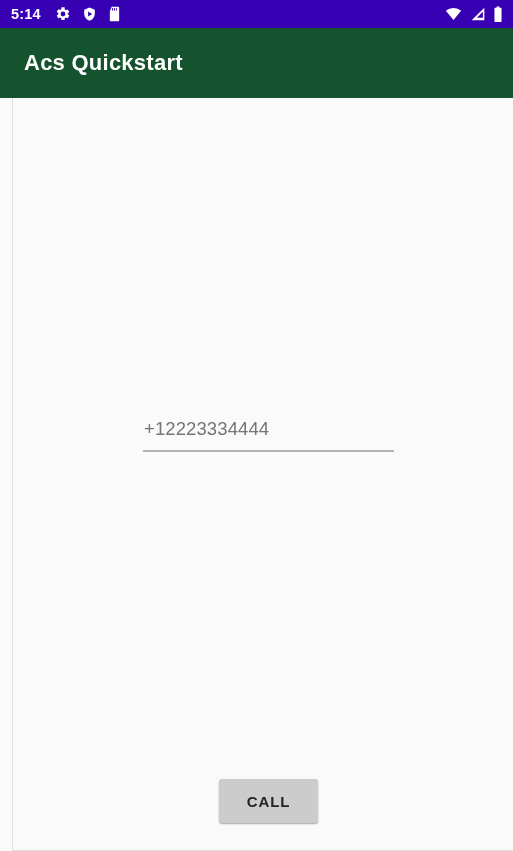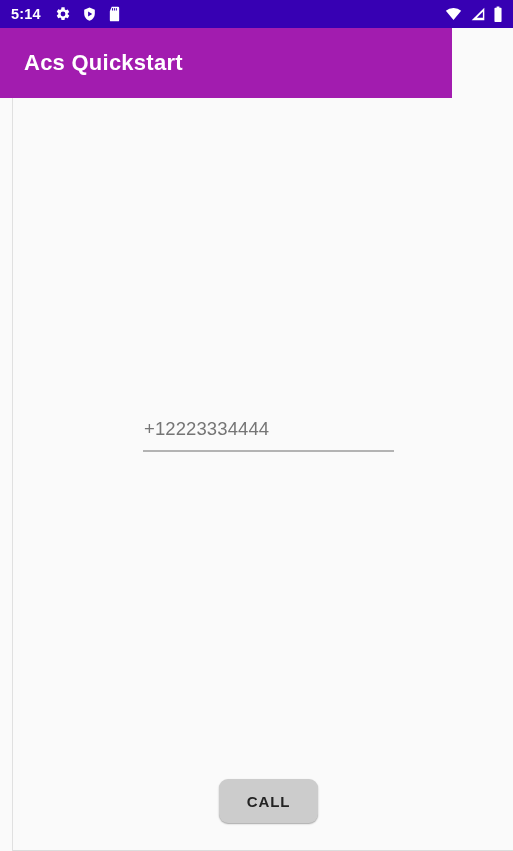--- a/index.html
+++ b/index.html
@@ -58,23 +58,23 @@
   .sicon {
     display: block;
     line-height: 0;
   }
 
   
   .app-bar {
     position: absolute;
     top: 28px;
     left: 0;
-    width: 452px;
+    width: 513px;
     height: 70px;
-    background: #a21caf;
+    background: #14532d;
     display: flex;
     align-items: center;
     box-sizing: border-box;
     padding-left: 24px;
     z-index: 4;
   }
   .app-bar-title {
     color: #ffffff;
     font-size: 22px;
     font-weight: bold;
@@ -130,21 +130,21 @@
 
   
   .call-button {
     position: absolute;
     left: 206px;
     top: 681px;           
     width: 99px;
     height: 44px;
     background: #cccccc;
     border: none;
-    border-radius: 9px;
+    border-radius: 3px;
     box-shadow: 0 1px 2px rgba(0,0,0,0.22), 0 1px 1px rgba(0,0,0,0.14);
     color: #232323;
     font-family: "Liberation Sans", sans-serif;
     font-size: 15px;
     font-weight: bold;
     letter-spacing: 0.9px;
     cursor: pointer;
     padding: 0;
   }
 </style>

